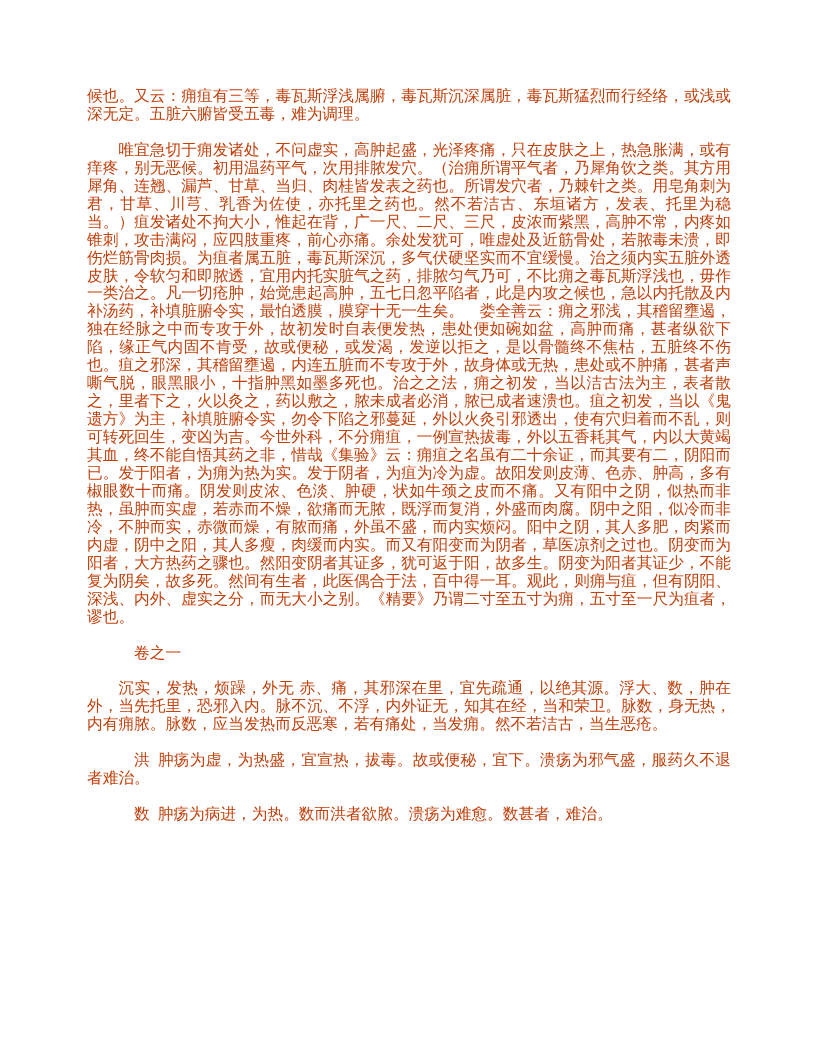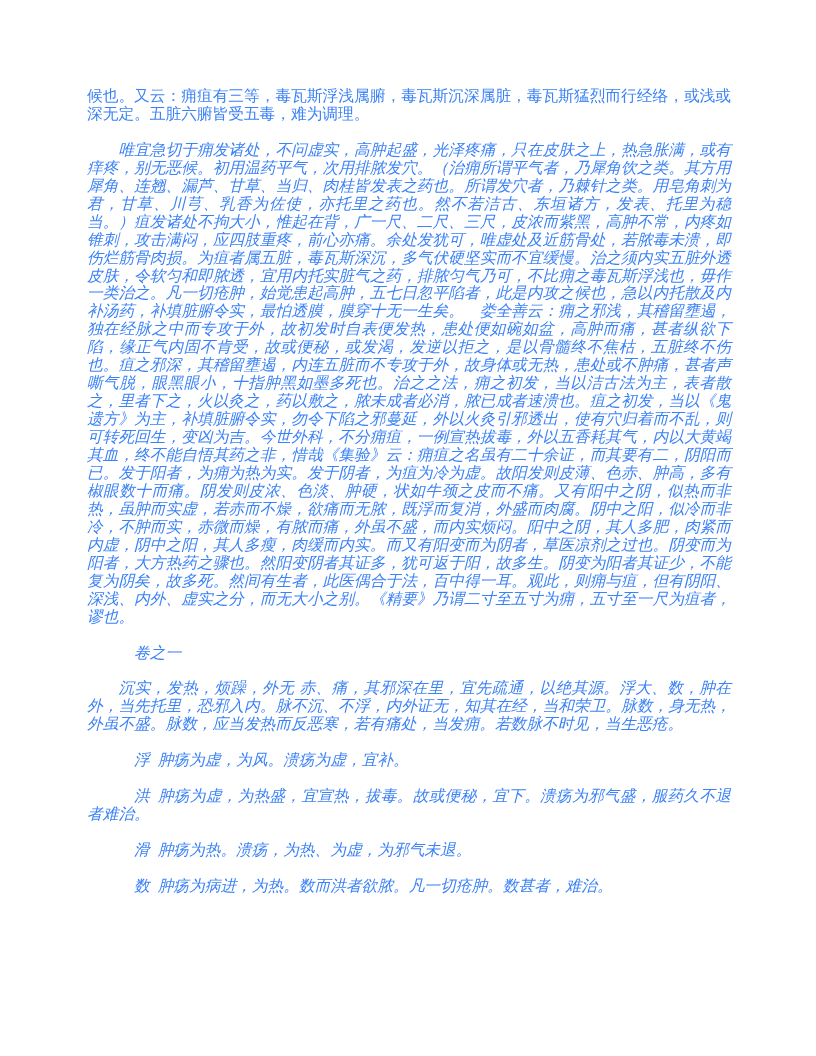--- a/index.html
+++ b/index.html
@@ -11,60 +11,54 @@
     position: relative;
     width: 816px;
     height: 1056px;
     margin: 0 auto;
     background: #ffffff;
     box-sizing: border-box;
     padding: 87px 85px 40px 87px;
     overflow: hidden;
   }
   .doc {
-    color: #3b82f6;
+    color: #c2410c;
     font-family: "DejaVu Serif", "Liberation Serif", serif;
     font-size: 15.7px;
     line-height: 17.95px;
     text-align: justify;
     word-break: break-all;
   }
   p.para {
     margin: 0 0 17.95px 0;
   }
   .no-indent { text-indent: 0; }
-  .indent-2  { text-indent: 2em; font-style: italic; }
-  .indent-3  { text-indent: 3em; font-style: italic; }
+  .indent-2  { text-indent: 2em; }
+  .indent-3  { text-indent: 3em; }
   .pulse-name { margin-right: 0.5em; }
 </style>
 </head>
 <body>
 
 <div class="page">
   <div class="doc">
 
     <p class="para no-indent">候也。又云：痈疽有三等，毒瓦斯浮浅属腑，毒瓦斯沉深属脏，毒瓦斯猛烈而行经络，或浅或深无定。五脏六腑皆受五毒，难为调理。</p>
 
     <p class="para indent-2">唯宜急切于痈发诸处，不问虚实，高肿起盛，光泽疼痛，只在皮肤之上，热急胀满，或有痒疼，别无恶候。初用温药平气，次用排脓发穴。（治痈所谓平气者，乃犀角饮之类。其方用犀角、连翘、漏芦、甘草、当归、肉桂皆发表之药也。所谓发穴者，乃棘针之类。用皂角刺为君，甘草、川芎、乳香为佐使，亦托里之药也。然不若洁古、东垣诸方，发表、托里为稳当。）疽发诸处不拘大小，惟起在背，广一尺、二尺、三尺，皮浓而紫黑，高肿不常，内疼如锥刺，攻击满闷，应四肢重疼，前心亦痛。余处发犹可，唯虚处及近筋骨处，若脓毒未溃，即伤烂筋骨肉损。为疽者属五脏，毒瓦斯深沉，多气伏硬坚实而不宜缓慢。治之须内实五脏外透皮肤，令软匀和即脓透，宜用内托实脏气之药，排脓匀气乃可，不比痈之毒瓦斯浮浅也，毋作一类治之。凡一切疮肿，始觉患起高肿，五七日忽平陷者，此是内攻之候也，急以内托散及内补汤药，补填脏腑令实，最怕透膜，膜穿十无一生矣。　娄全善云：痈之邪浅，其稽留壅遏，独在经脉之中而专攻于外，故初发时自表便发热，患处便如碗如盆，高肿而痛，甚者纵欲下陷，缘正气内固不肯受，故或便秘，或发渴，发逆以拒之，是以骨髓终不焦枯，五脏终不伤也。疽之邪深，其稽留壅遏，内连五脏而不专攻于外，故身体或无热，患处或不肿痛，甚者声嘶气脱，眼黑眼小，十指肿黑如墨多死也。治之之法，痈之初发，当以洁古法为主，表者散之，里者下之，火以灸之，药以敷之，脓未成者必消，脓已成者速溃也。疽之初发，当以《鬼遗方》为主，补填脏腑令实，勿令下陷之邪蔓延，外以火灸引邪透出，使有穴归着而不乱，则可转死回生，变凶为吉。今世外科，不分痈疽，一例宣热拔毒，外以五香耗其气，内以大黄竭其血，终不能自悟其药之非，惜哉《集验》云：痈疽之名虽有二十余证，而其要有二，阴阳而已。发于阳者，为痈为热为实。发于阴者，为疽为冷为虚。故阳发则皮薄、色赤、肿高，多有椒眼数十而痛。阴发则皮浓、色淡、肿硬，状如牛颈之皮而不痛。又有阳中之阴，似热而非热，虽肿而实虚，若赤而不燥，欲痛而无脓，既浮而复消，外盛而肉腐。阴中之阳，似冷而非冷，不肿而实，赤微而燥，有脓而痛，外虽不盛，而内实烦闷。阳中之阴，其人多肥，肉紧而内虚，阴中之阳，其人多瘦，肉缓而内实。而又有阳变而为阴者，草医凉剂之过也。阴变而为阳者，大方热药之骤也。然阳变阴者其证多，犹可返于阳，故多生。阴变为阳者其证少，不能复为阴矣，故多死。然间有生者，此医偶合于法，百中得一耳。观此，则痈与疽，但有阴阳、深浅、内外、虚实之分，而无大小之别。《精要》乃谓二寸至五寸为痈，五寸至一尺为疽者，谬也。</p>
 
     <p class="para indent-3">卷之一</p>
 
 
-    <p class="para indent-2">沉实，发热，烦躁，外无 赤、痛，其邪深在里，宜先疏通，以绝其源。浮大、数，肿在外，当先托里，恐邪入内。脉不沉、不浮，内外证无，知其在经，当和荣卫。脉数，身无热，外虽不盛。脉数，应当发热而反恶寒，若有痛处，当发痈。若数脉不时见，当生恶疮。</p>
+    <p class="para indent-2">沉实，发热，烦躁，外无 赤、痛，其邪深在里，宜先疏通，以绝其源。浮大、数，肿在外，当先托里，恐邪入内。脉不沉、不浮，内外证无，知其在经，当和荣卫。脉数，身无热，内有痈脓。脉数，应当发热而反恶寒，若有痛处，当发痈。然不若洁古，当生恶疮。</p>
 
-    <p class="para indent-3">
-      <span class="pulse-name">浮</span><span>肿疡为虚，为风。溃疡为虚，宜补。</span>
-    </p>
 
     <p class="para indent-3">
       <span class="pulse-name">洪</span><span>肿疡为虚，为热盛，宜宣热，拔毒。故或便秘，宜下。溃疡为邪气盛，服药久不退者难治。</span>
     </p>
 
-    <p class="para indent-3">
-      <span class="pulse-name">滑</span><span>肿疡为热。溃疡，为热、为虚，为邪气未退。</span>
-    </p>
 
     <p class="para indent-3">
-      <span class="pulse-name">数</span><span>肿疡为病进，为热。数而洪者欲脓。凡一切疮肿。数甚者，难治。</span>
+      <span class="pulse-name">数</span><span>肿疡为病进，为热。数而洪者欲脓。溃疡为难愈。数甚者，难治。</span>
     </p>
 
   </div>
 </div>
 
 </body></html>

